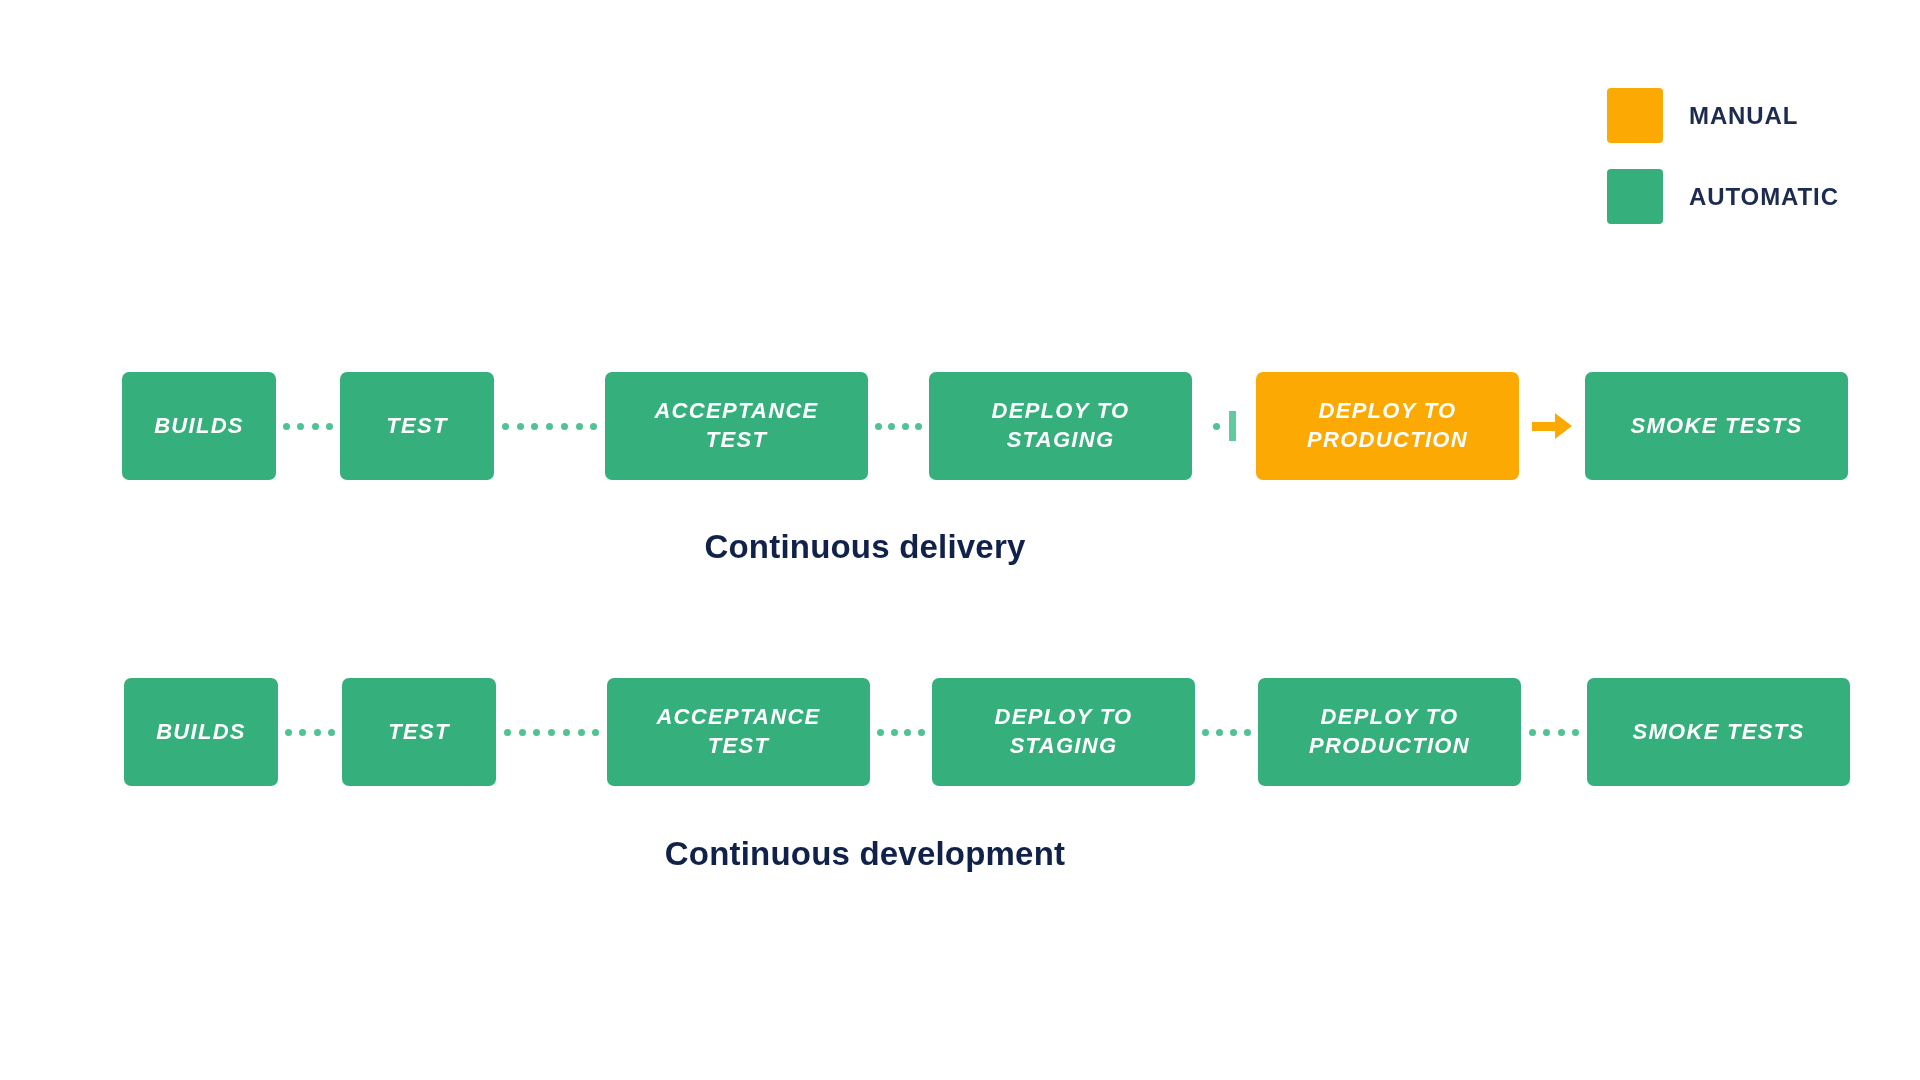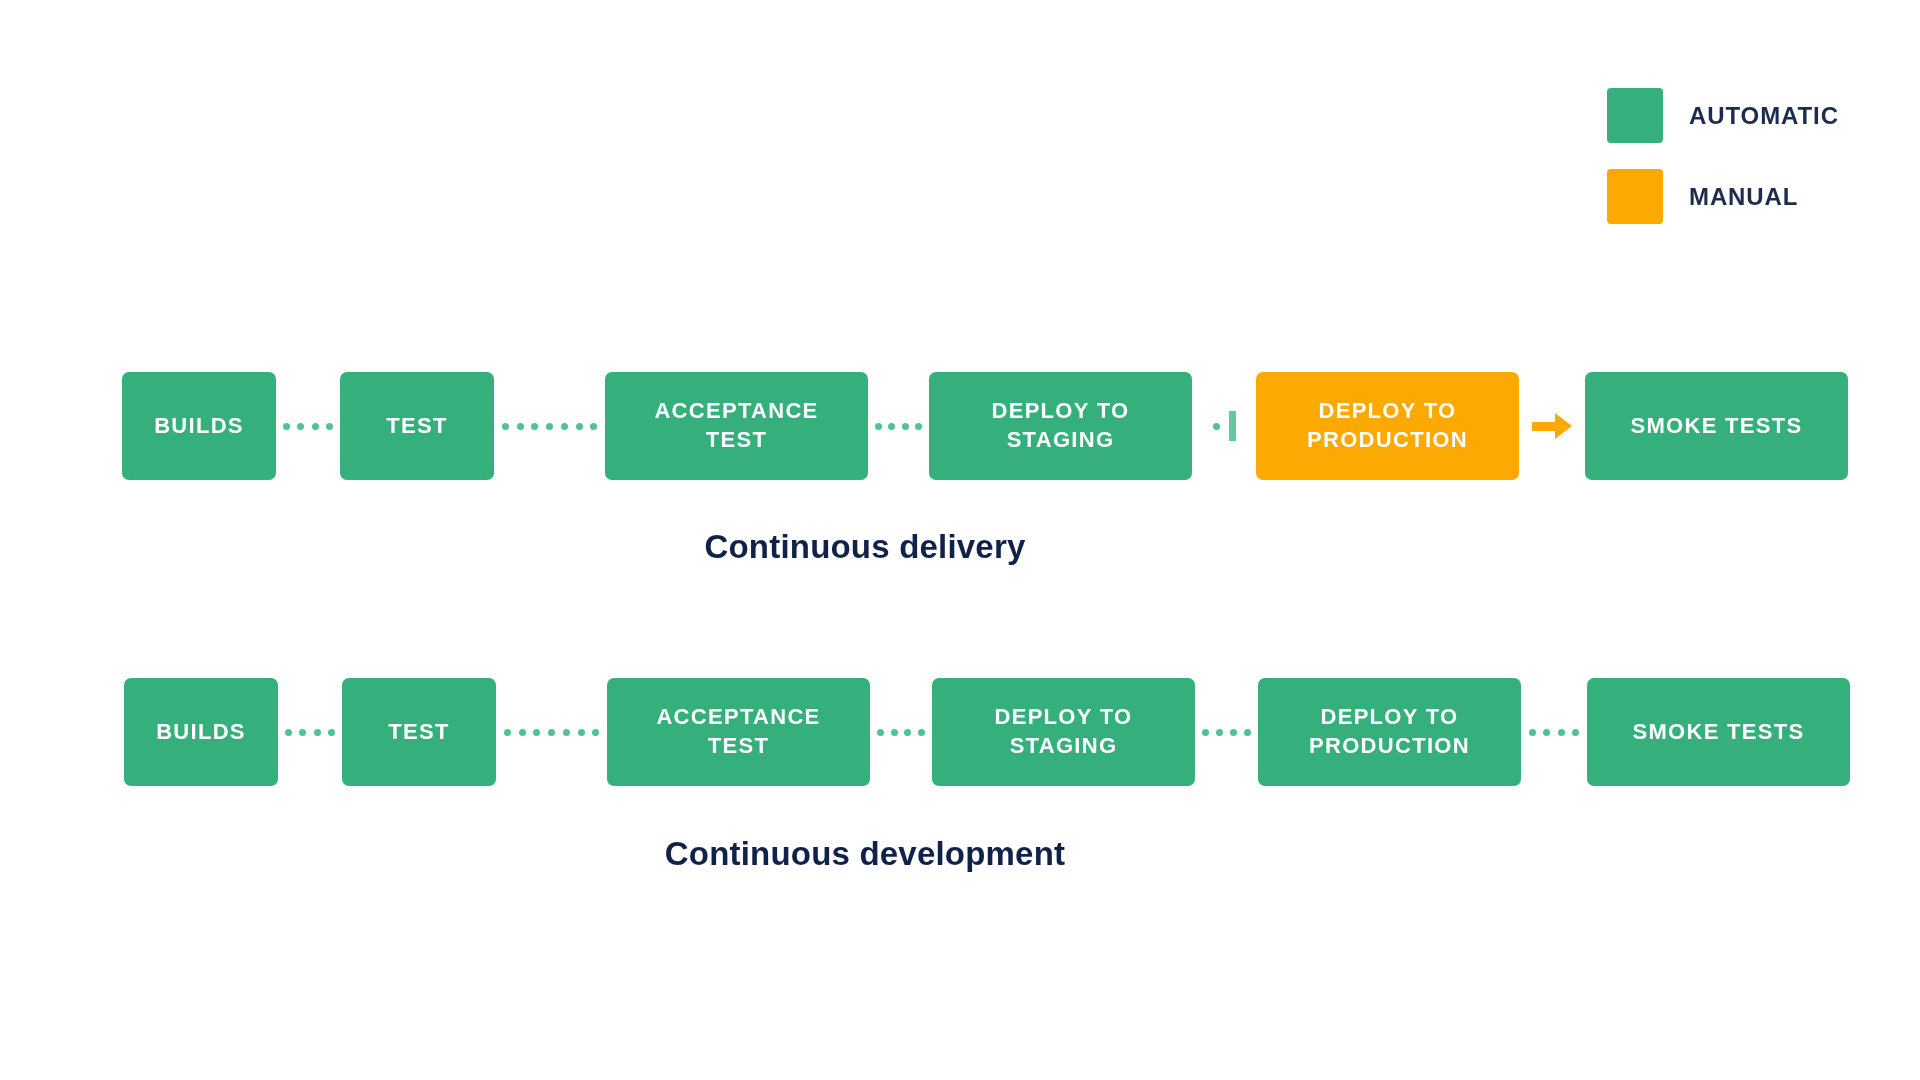--- a/index.html
+++ b/index.html
@@ -42,20 +42,21 @@
     letter-spacing: 0.9px;
     color: #1c2b4f;
     white-space: nowrap;
   }
 
   
   .pipeline {
     position: absolute;
     left: 0;
     width: 1920px;
+    font-style: italic;
   }
   #pipeline-delivery    { top: 372px; }
   #pipeline-development { top: 678px; }
 
   .track {
     position: relative;
     height: 108px;
   }
 
   .node {
@@ -142,27 +143,27 @@
     letter-spacing: 0.2px;
   }
   #caption-delivery    { top: 528px; left: -95px; }
   #caption-development { top: 835px; left: -95px; }
 </style>
 </head>
 <body>
 
 <div class="legend">
   <div class="legend-row">
+    <span class="legend-swatch manual"></span>
+    <span class="legend-label">MANUAL</span>
+  </div>
+  <div class="legend-row">
     <span class="legend-swatch automatic"></span>
     <span class="legend-label">AUTOMATIC</span>
   </div>
-  <div class="legend-row">
-    <span class="legend-swatch manual"></span>
-    <span class="legend-label">MANUAL</span>
-  </div>
 </div>
 
 <div class="pipeline" id="pipeline-delivery">
   <div class="track" id="track-0">
       <div class="connector dotted" style="left: 276px; width: 64px;">
         <span class="dot"></span>
         <span class="dot"></span>
         <span class="dot"></span>
         <span class="dot"></span>
       </div>

